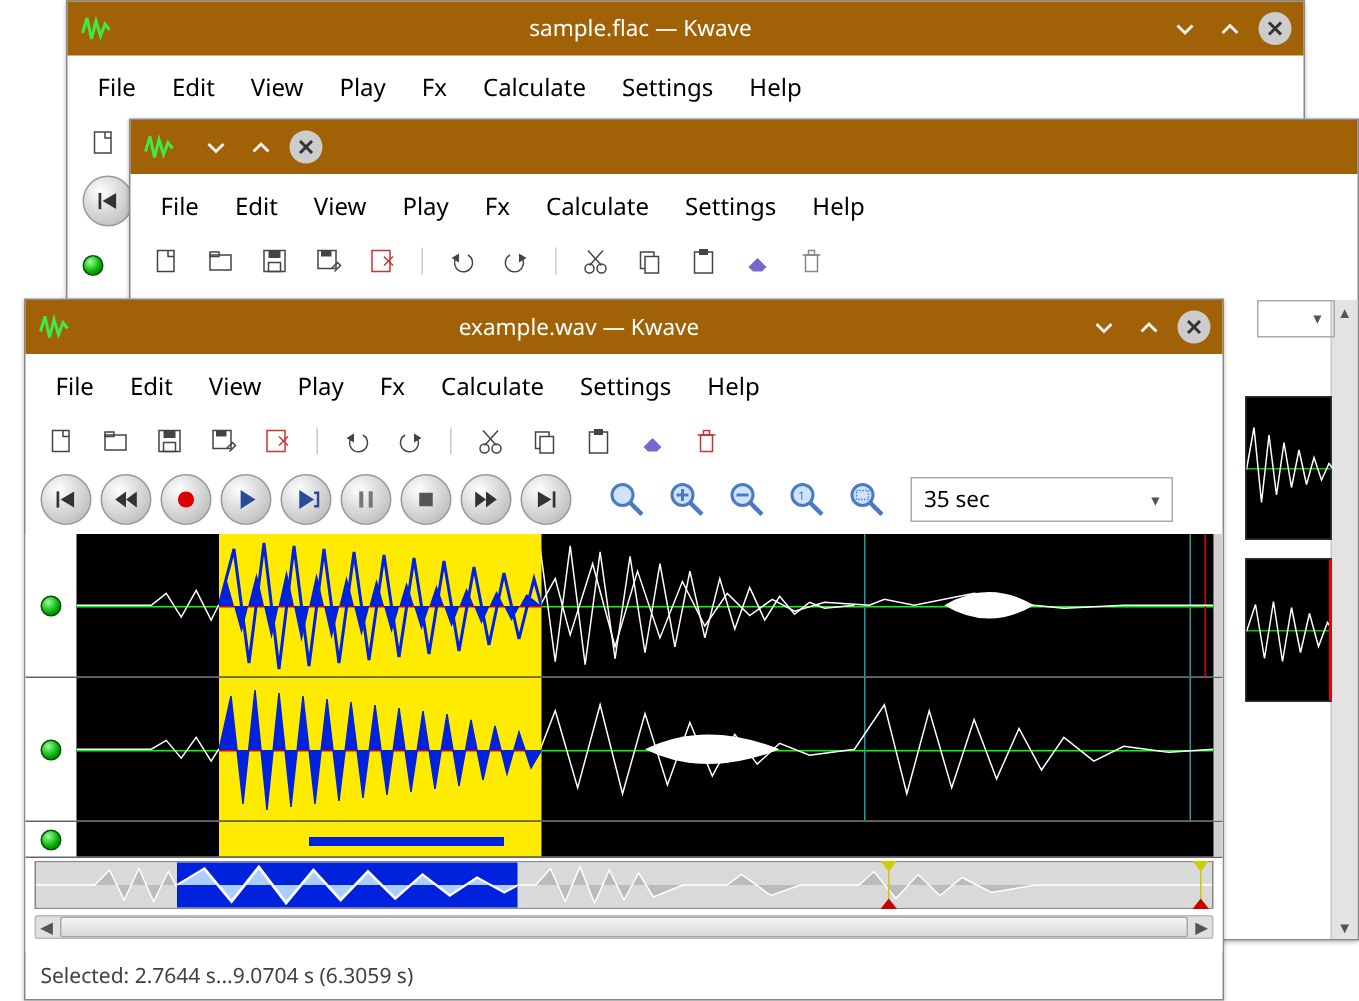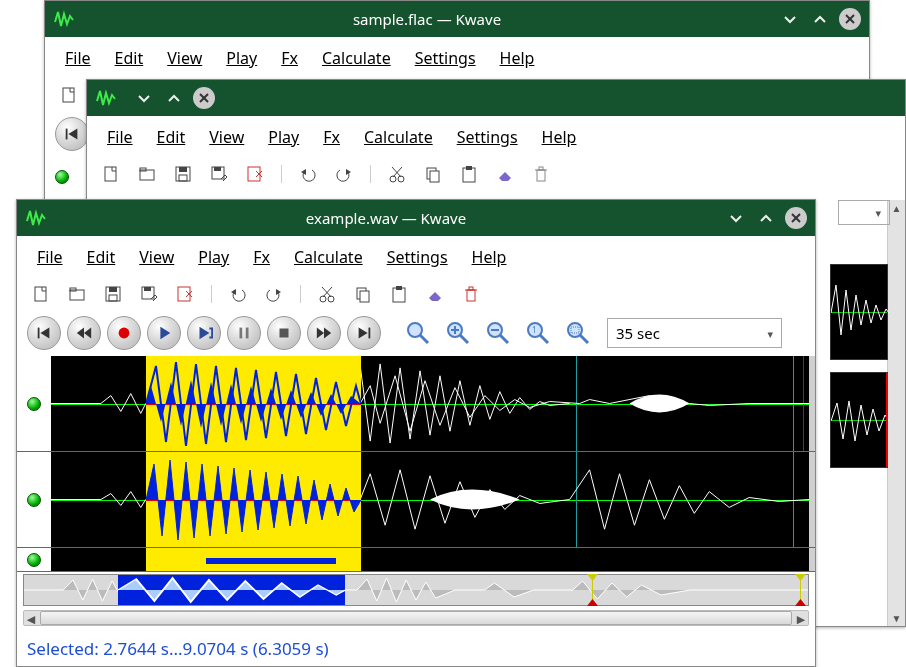--- a/index.html
+++ b/index.html
@@ -1,26 +1,26 @@
 <!DOCTYPE html>
 <html><head>
 <meta charset="utf-8">
 <style>
   * { box-sizing: border-box; margin: 0; padding: 0; }
   body { font-family: "Noto Sans", "Segoe UI", sans-serif; font-size: 13px; background: #fff; width: 906px; height: 667px; position: relative; overflow: hidden; }
   .window { position: absolute; border: 1px solid #888; background: #fff; box-shadow: 0 1px 3px rgba(0,0,0,0.3); display:flex; flex-direction:column;}
-  .titlebar { background: #14532d; color: #fff; height: 36px; display: flex; align-items: center; padding: 18px 8px; }
+  .titlebar { background: #a16207; color: #fff; height: 36px; display: flex; align-items: center; padding: 18px 8px; }
   .titlebar .app-icon { width: 22px; height: 22px; margin-right: 8px; display:flex; align-items:center; justify-content:center;}
   .titlebar .title { flex: 1; text-align: center; font-size: 15px; }
   .titlebar .win-btn { width: 22px; height: 22px; margin-left: 8px; display: flex; align-items: center; justify-content: center; cursor: pointer; }
   .titlebar .win-btn svg { stroke: #eee; }
   .titlebar .win-btn.close { background: #ccc; border-radius: 50%; }
   .titlebar .win-btn.close svg { stroke: #333; }
   .menubar { display: flex; gap: 4px; padding: 6px 10px; font-size: 16px; }
-  .menubar .menu-item { padding: 4px 10px; cursor: pointer; text-decoration: underline; }
+  .menubar .menu-item { padding: 4px 10px; cursor: pointer; }
   .toolbar1 { display: flex; gap: 16px; padding: 6px 14px; align-items:center;}
   .toolbar1 .tbtn { width: 20px; height: 20px; display: flex; align-items: center; justify-content: center; cursor: pointer; }
   .toolbar1 .sep { width:1px; height:18px; background:#ccc;}
   .transport { display: flex; gap: 6px; padding: 6px 10px; align-items: center; }
   .tr-btn { width: 34px; height: 34px; border-radius: 50%; background: radial-gradient(circle at 35% 30%, #fff, #ddd 40%, #b9b9b9 90%); border:1px solid #999; display: flex; align-items: center; justify-content: center; cursor: pointer; }
   .tr-btn svg { width:18px; height:18px;}
   .zoom-btn { width:34px; height:34px; display:flex; align-items:center; justify-content:center; cursor:pointer; }
   .zoom-select { margin-left: 6px; border:1px solid #aaa; padding: 4px 8px; font-size:15px; display:flex; align-items:center; width:175px; justify-content:space-between; cursor:pointer;}
   .zoom-select .chev { font-size:11px; color:#555;}
   .wave-area { position:relative; flex:1; background:#fff; display:flex; flex-direction:column; }
@@ -34,21 +34,21 @@
   .wave .sel .sel-center{ position:absolute; left:0; right:0; top:50%; height:1px; background:#e00;}
   .vmarker { position:absolute; top:0; bottom:0; width:1px; background:#1e9e9e;}
   .right-gutter { width:6px; background:#d0d0d0;}
   .overview { height:34px; display:flex; align-items:stretch; padding: 2px 6px 0 6px;}
   .ov-track { flex:1; background:#fff; border:1px solid #888; position:relative;}
   .ov-track .ov-bg { position:absolute; inset:0; background:linear-gradient(to right, #d9d9d9, #d9d9d9);}
   .ov-track .ov-sel { position:absolute; top:0; bottom:0; background:#0022dd;}
   .hscroll { height:16px; margin:4px 6px 2px 6px; background:#e0e0e0; border:1px solid #bbb; position:relative; border-radius:2px;}
   .hscroll .thumb { position:absolute; top:0; bottom:0; background:linear-gradient(#f5f5f5,#d9d9d9); border:1px solid #aaa; border-radius:2px;}
   .hscroll .arrow { position:absolute; top:0; bottom:0; width:14px; display:flex; align-items:center; justify-content:center; color:#555; font-size:11px;}
-  .status { padding: 6px 10px; font-size: 17px; color:#1d4ed8;}
+  .status { padding: 6px 10px; font-size: 14px; color:#404040;}
   .vscroll-outer { position:absolute; right:0; top:0; bottom:0; width:18px; background:#e3e3e3; border-left:1px solid #ccc;}
   .vscroll-outer .varrow { position:absolute; left:0; right:0; height:16px; display:flex; align-items:center; justify-content:center; color:#555; font-size:10px;}
   .mini-wave { position:absolute; background:#000; border:1px solid #333;}
   .mini-wave .center{position:absolute; left:0;right:0;top:50%;height:1px;background:#0c0;}
   
   svg { display:block; }
 </style>
 </head>
 <body>
 

